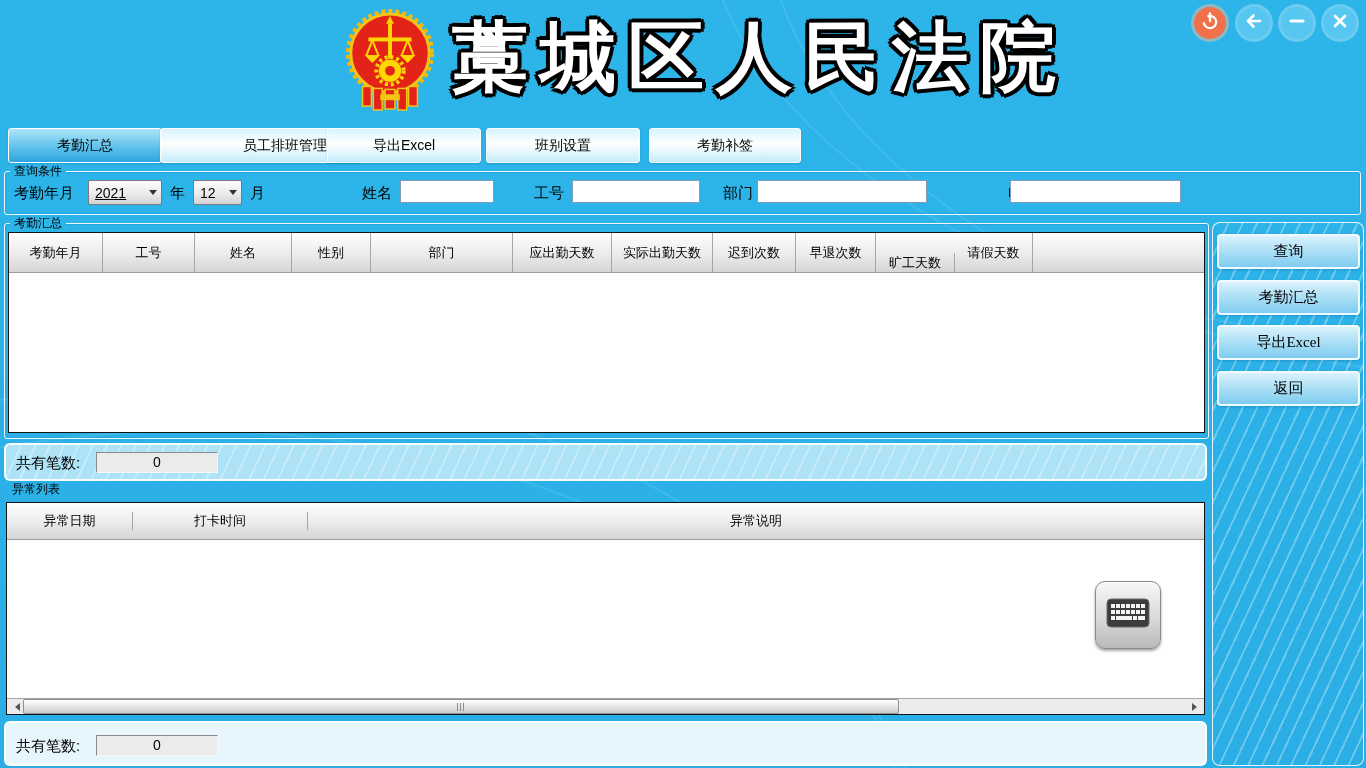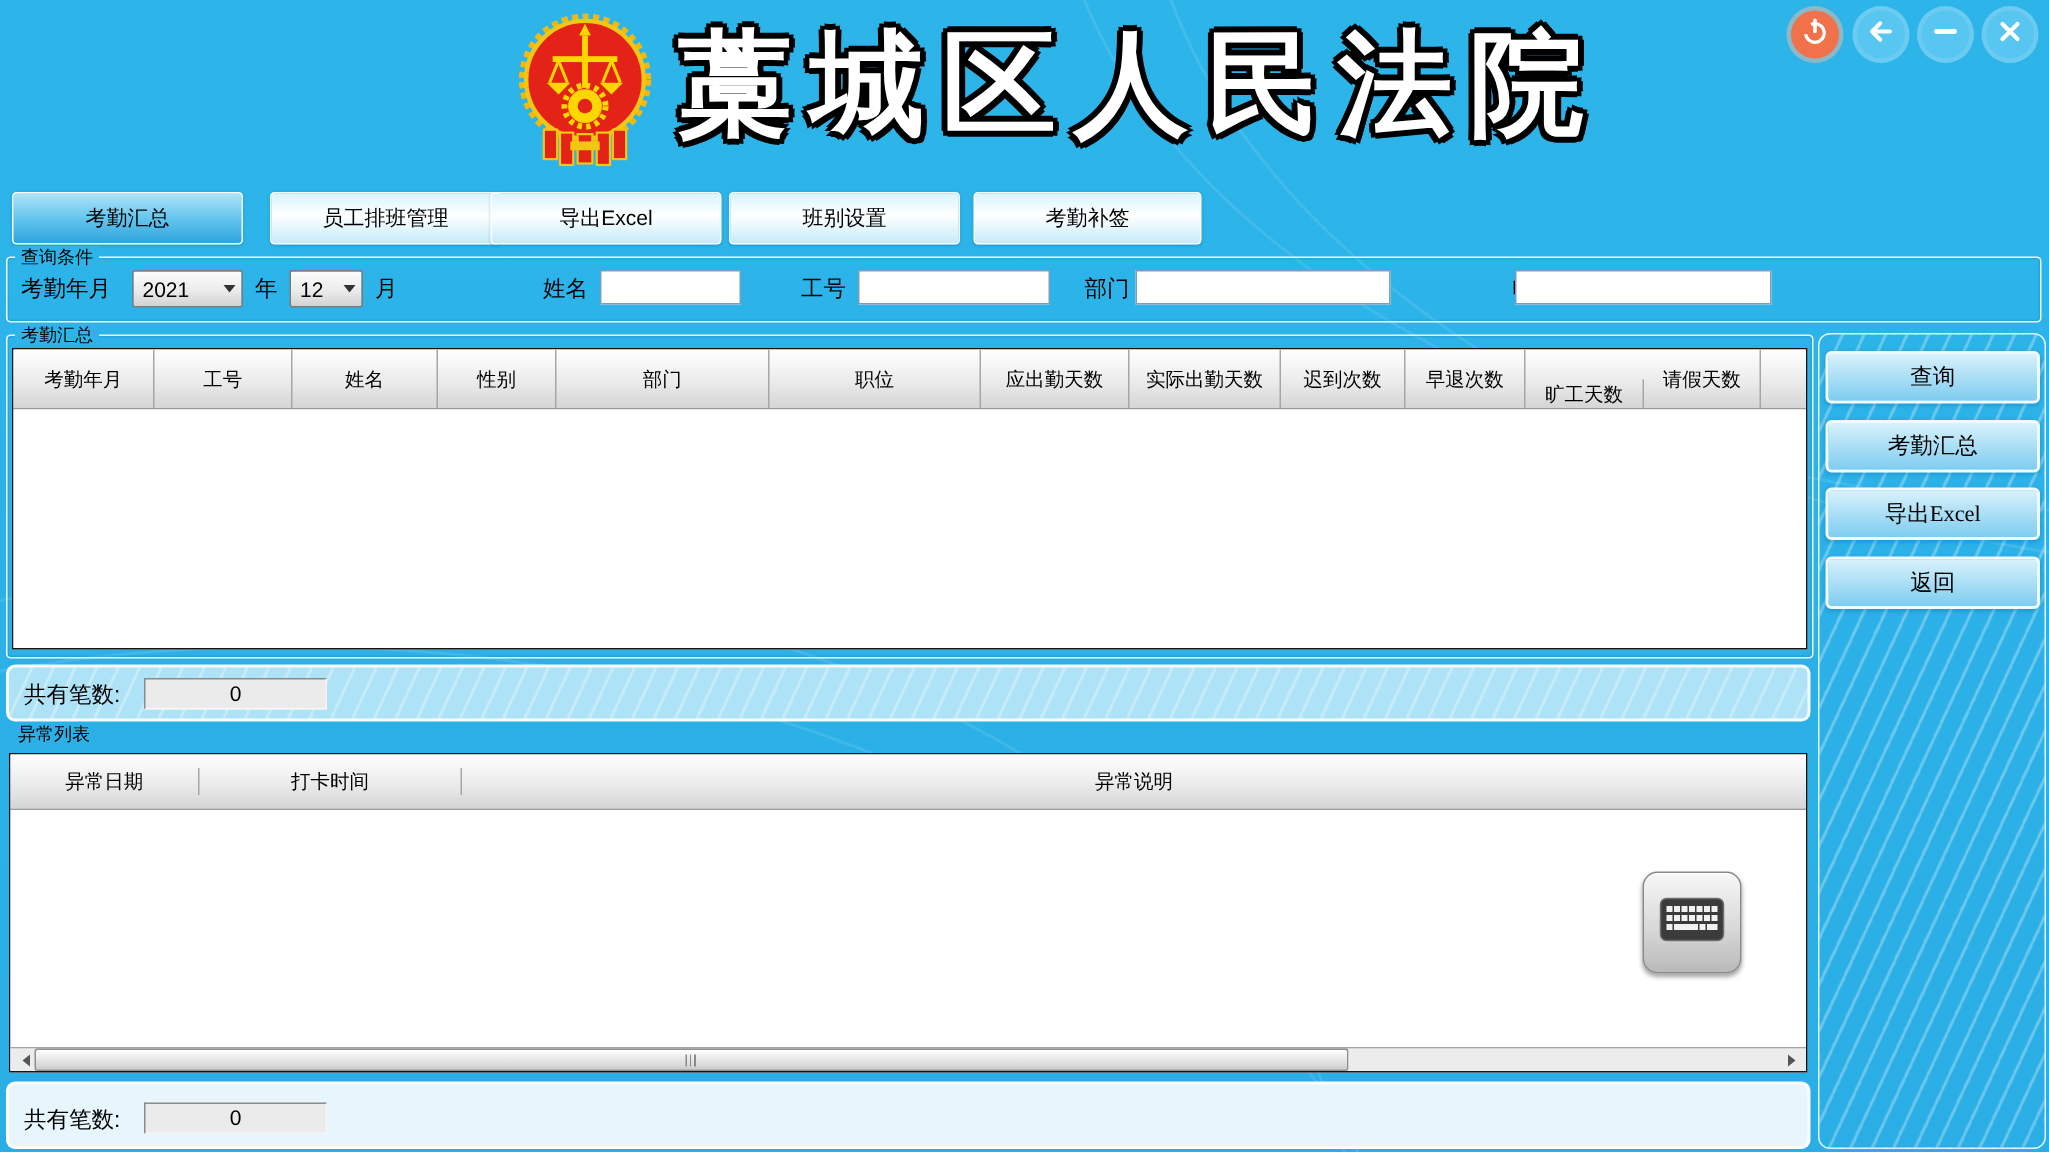--- a/index.html
+++ b/index.html
@@ -126,38 +126,38 @@
   <span>
     <svg width="20" height="20" viewBox="0 0 20 20">
         <path d="M5 5 L15 15 M15 5 L5 15" stroke="#fff" stroke-width="2.8" stroke-linecap="round"></path>
       </svg>
   </span>
 </div>
 
 <div class="abs tab active" style="left:8px;top:128px;width:152px;">
     <span>考勤汇总</span>
   </div>
-<div class="abs tab" style="left:180px;top:128px;width:152px;">
+<div class="abs tab" style="left:160px;top:128px;width:152px;padding-left:48px;">
     <span>员工排班管理</span>
   </div>
 <div class="abs tab" style="left:327px;top:128px;width:152px;">
     <span>导出Excel</span>
   </div>
 <div class="abs tab" style="left:486px;top:128px;width:152px;">
     <span>班别设置</span>
   </div>
 <div class="abs tab" style="left:649px;top:128px;width:150px;">
     <span>考勤补签</span>
   </div>
 
 <div class="abs grp" style="left:4px;top:171px;width:1355px;height:42px;"></div>
 <div class="abs legend" style="left:10px;top:164px;">查询条件</div>
 
 <div class="abs flabel" style="left:14px;top:181px;">考勤年月</div>
-<div class="abs combo" style="left:88px;top:180px;width:72px;height:23px;">
+<div class="abs combo" style="left:88px;top:180px;width:72px;height:23px;text-decoration:underline;">
   <span class="val">2021</span>
   <span class="dd">
       <span class="tri-down"></span>
     </span>
 </div>
 <div class="abs flabel" style="left:170px;top:181px;">年</div>
 <div class="abs combo" style="left:193px;top:180px;width:47px;height:23px;">
   <span class="val">12</span>
   <span class="dd">
       <span class="tri-down"></span>
@@ -177,21 +177,20 @@
 <div class="abs grp" style="left:4px;top:223px;width:1203px;height:214px;"></div>
 <div class="abs legend" style="left:10px;top:216px;">考勤汇总</div>
 
 <div class="abs tbl" style="left:8px;top:232px;width:1197px;height:201px;">
   <div class="thead" style="height:39px;">
     <div class="th" style="width:94px;">考勤年月</div>
     <div class="th" style="width:92px;">工号</div>
     <div class="th" style="width:97px;">姓名</div>
     <div class="th" style="width:79px;">性别</div>
     <div class="th" style="width:142px;">部门</div>
-    <div class="th" style="width:141px;">职位</div>
     <div class="th" style="width:99px;">应出勤天数</div>
     <div class="th" style="width:101px;">实际出勤天数</div>
     <div class="th" style="width:83px;">迟到次数</div>
     <div class="th" style="width:80px;">早退次数</div>
     <div class="th" style="width:79px;margin-top:20px;">旷工天数</div>
     <div class="th" style="width:78px;">请假天数</div>
     <div class="th filler"></div>
   </div>
   <div class="tbody"></div>
 </div>

